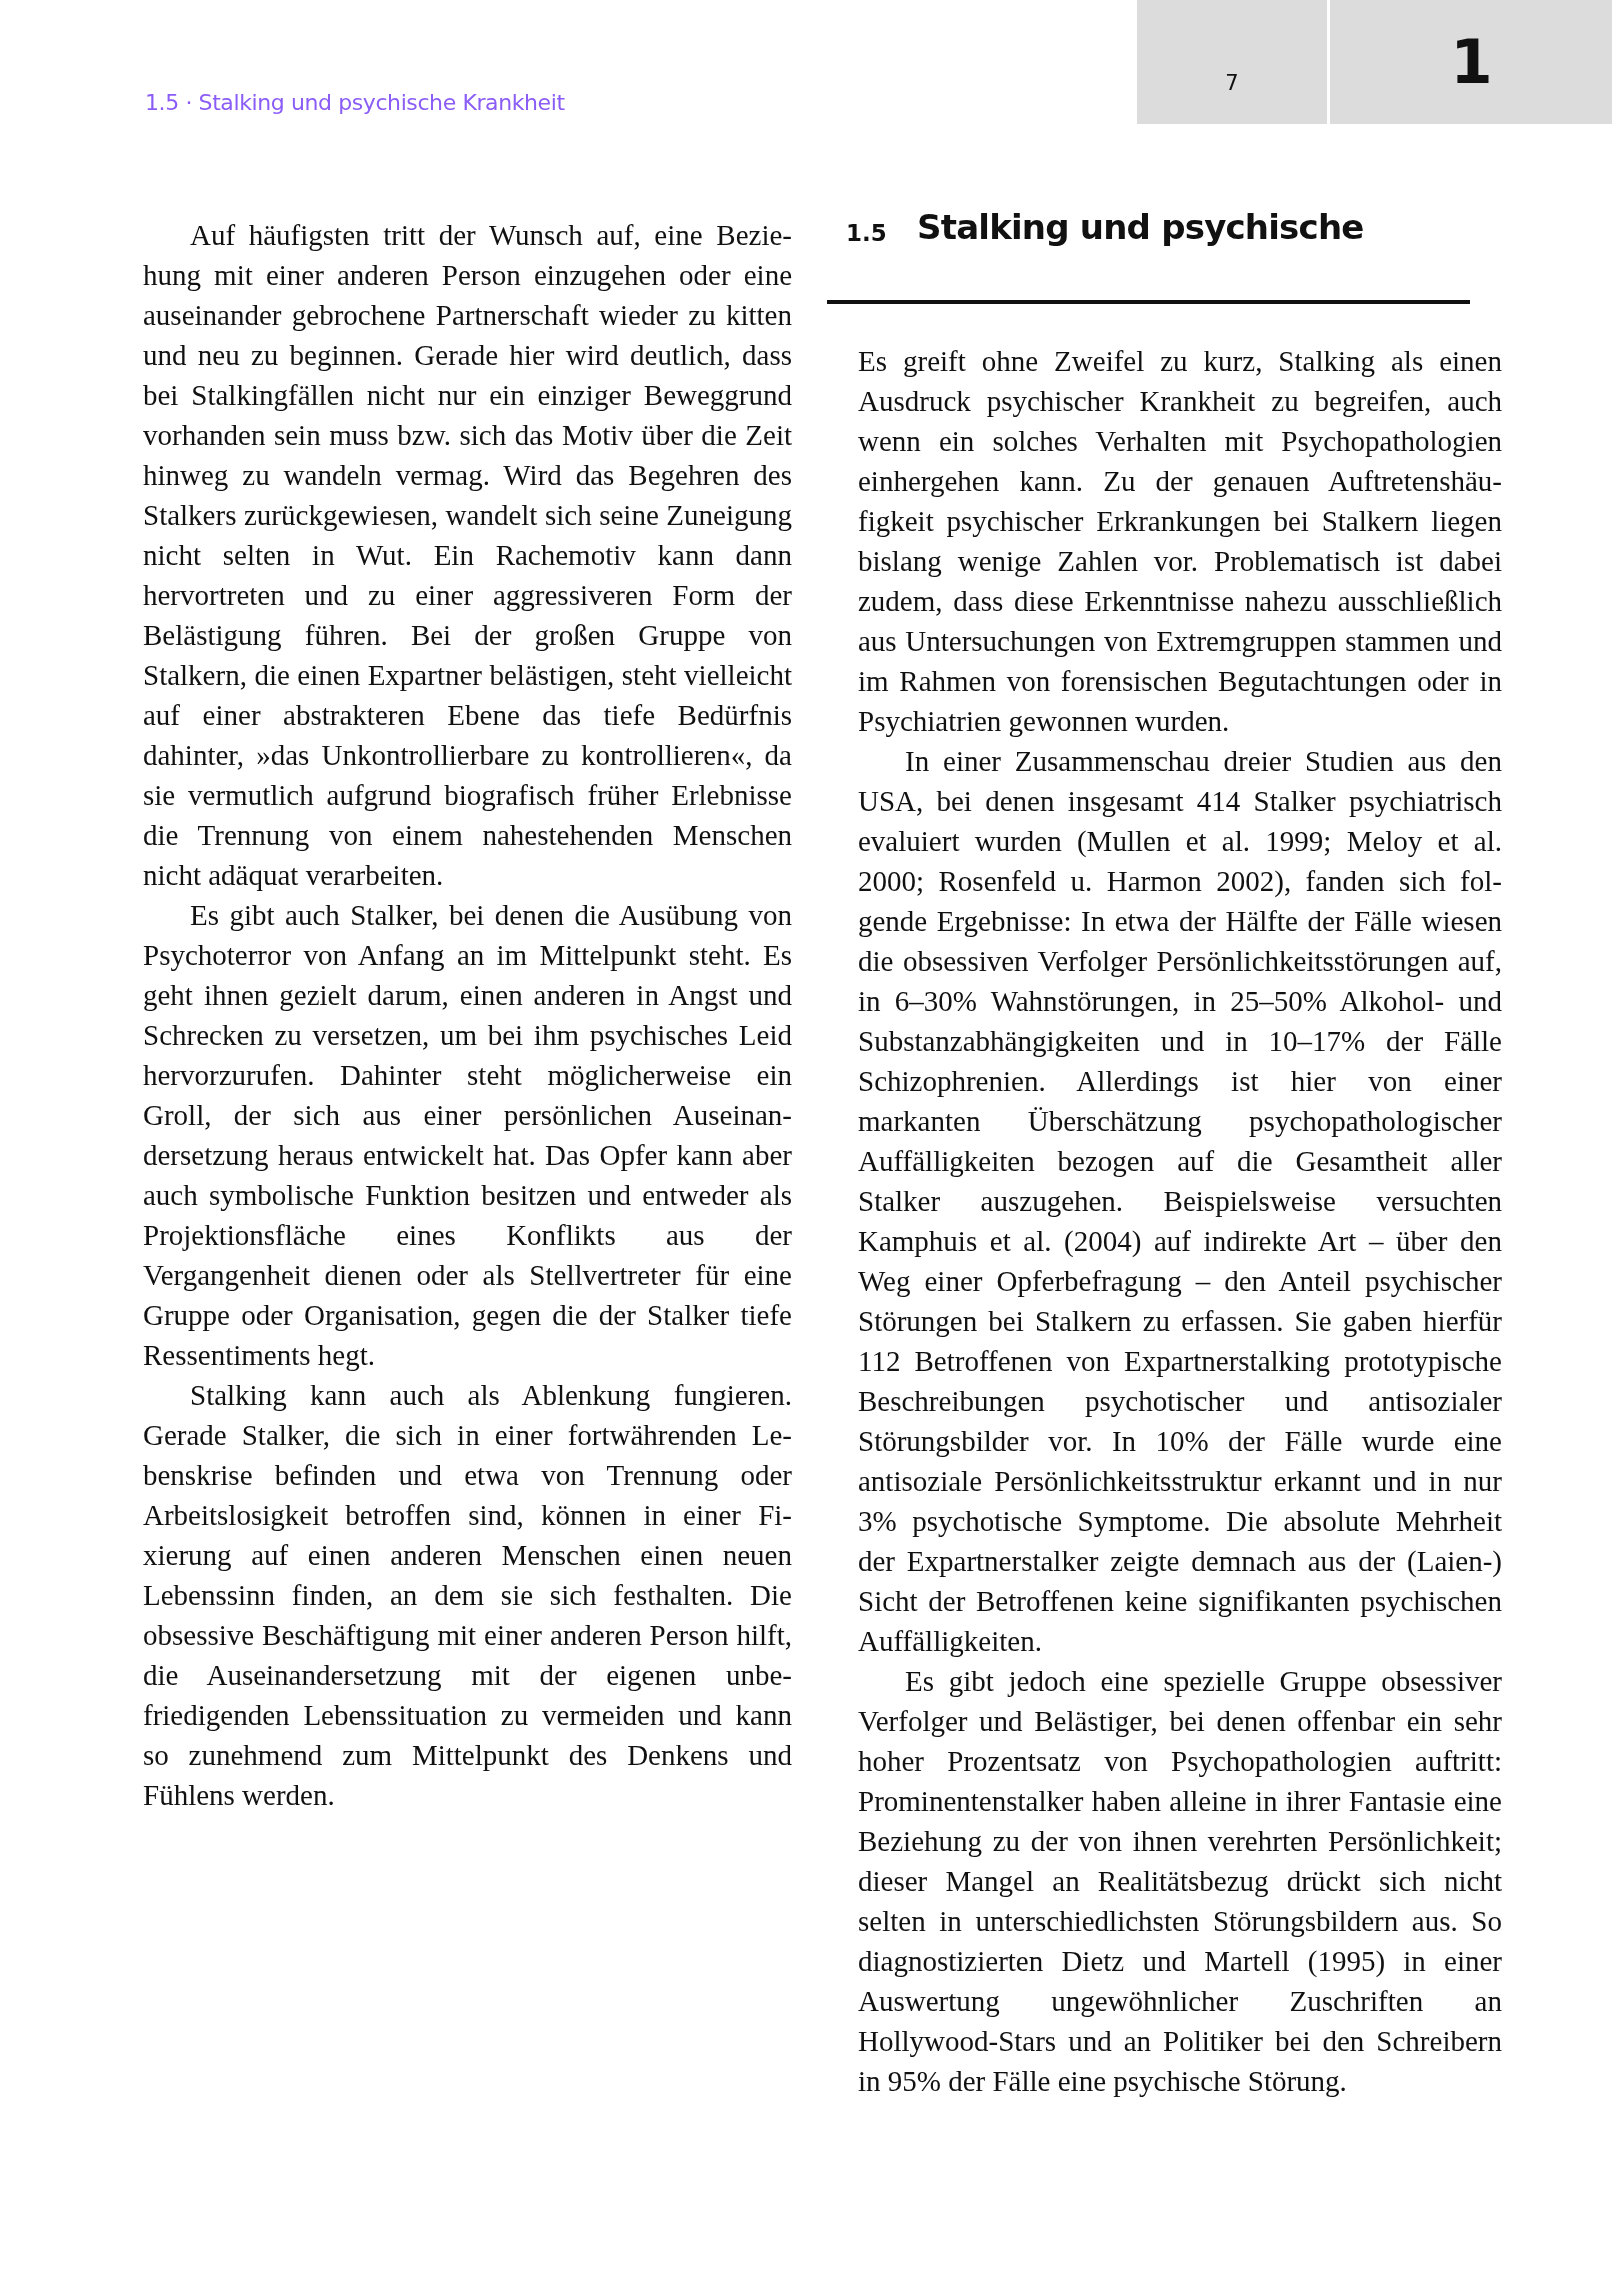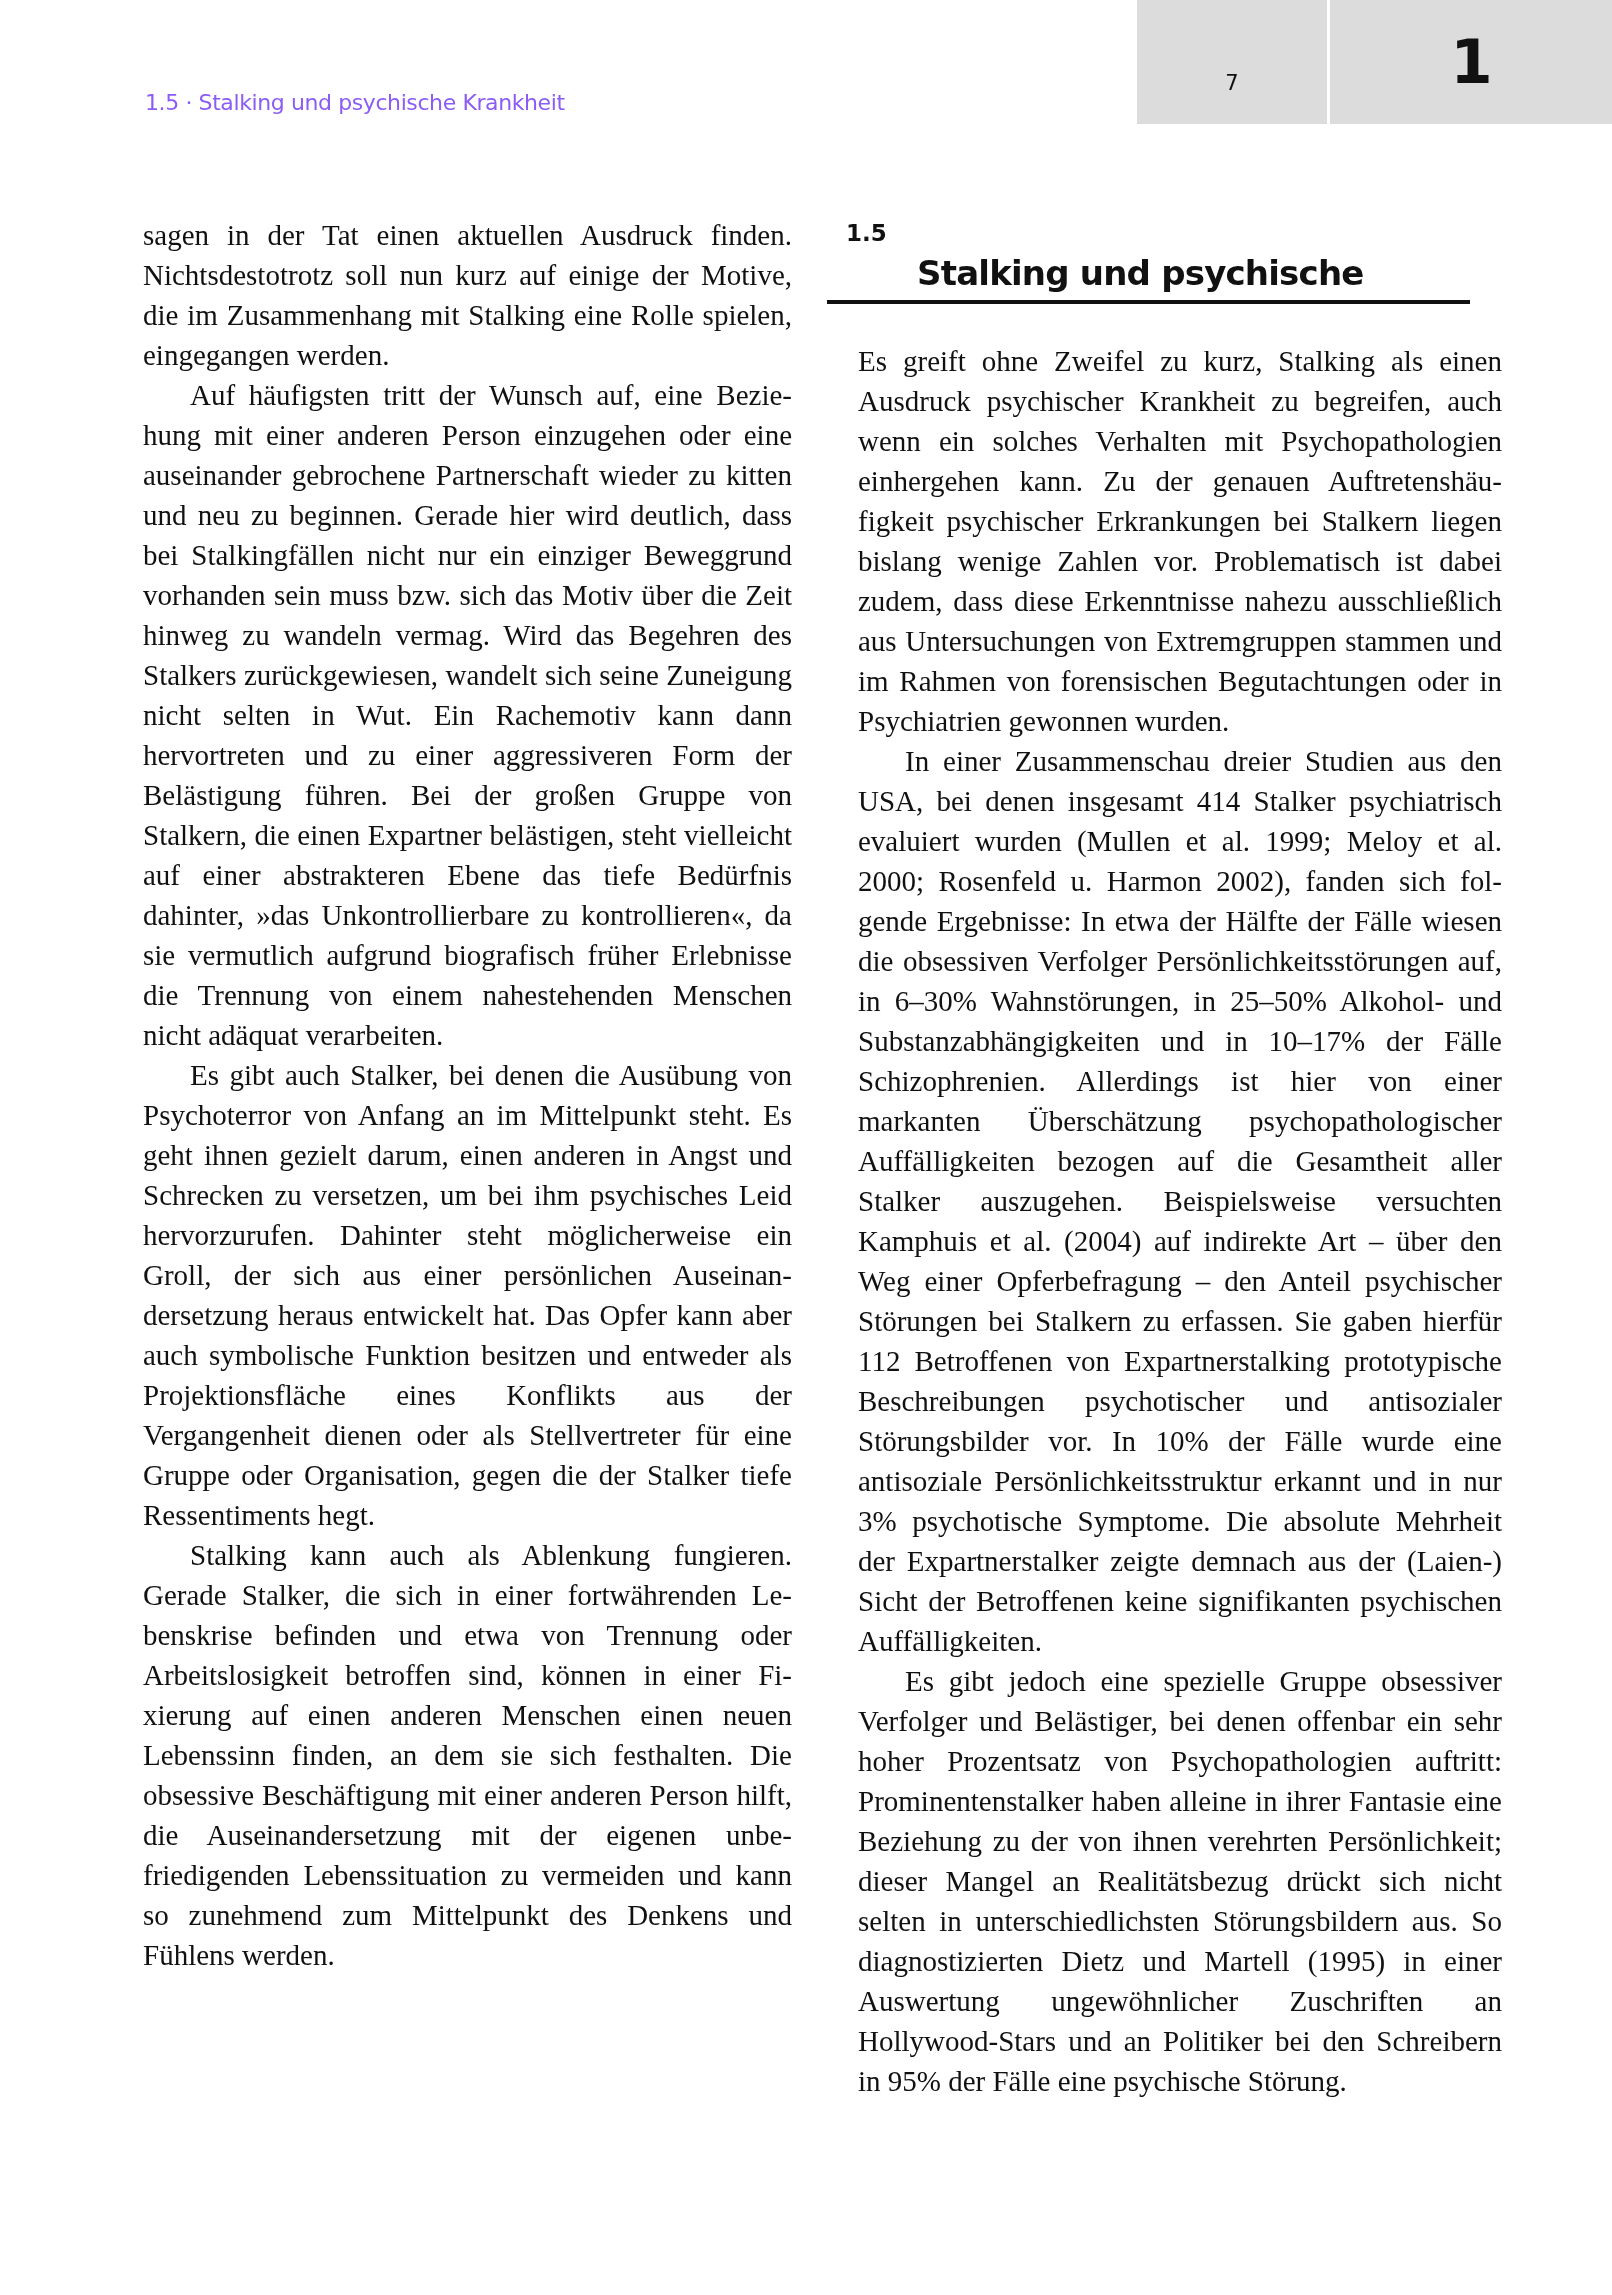--- a/index.html
+++ b/index.html
@@ -10,37 +10,36 @@
   .tab-chapter { left: 1330px; width: 283px; }
   .tab-page span { position: absolute; left: 0; right: 0; top: 71px; text-align: center; font-family: "DejaVu Sans", sans-serif; font-size: 21px; }
   .tab-chapter span { position: absolute; left: 0; right: 0; top: 30.5px; text-align: center; font-family: "DejaVu Sans", sans-serif; font-weight: bold; font-size: 61px; line-height: 1; }
   .col { position: absolute; top: 215px; width: 649px; font-family: "Liberation Serif", serif; font-size: 29px; line-height: 40px; text-align: justify; hyphens: manual; }
   .col-left { left: 143px; }
   .col-right { left: 858px; top: 341px; width: 644px; }
   .col p { margin: 0; }
   .col p.indent { text-indent: 47px; }
   .section-head { position: absolute; left: 827px; top: 207px; width: 643px; }
   .section-num { position: absolute; left: 0; top: 13px; font-family: "DejaVu Sans", sans-serif; font-weight: bold; font-size: 23px; margin-left: 19px; }
-  .section-title { position: absolute; left: 90px; top: 0; font-family: "DejaVu Sans", sans-serif; font-weight: bold; font-size: 34px; line-height: 40px; letter-spacing: -0.8px; margin-top: 46px; }
+  .section-title { position: absolute; left: 90px; top: 0; font-family: "DejaVu Sans", sans-serif; font-weight: bold; font-size: 34px; line-height: 40px; letter-spacing: -0.8px; }
   .section-rule { position: absolute; left: 827px; top: 300px; width: 643px; height: 4px; background: #111; }
 </style>
 </head>
 <body>
 
 <div class="running-head">1.5 · Stalking und psychische Krankheit</div>
 
 <div class="tab tab-page">
   <span>7</span>
 </div>
 <div class="tab tab-chapter">
   <span>1</span>
 </div>
 
 <div class="col col-left">
-  <p>sagen in der Tat einen aktuellen Ausdruck finden. Nichtsdestotrotz soll nun kurz auf einige der Motive, die im Zusammenhang mit Stalking eine Rolle spie­len, eingegangen werden.</p>
   <p class="indent">Auf häufigsten tritt der Wunsch auf, eine Bezie­hung mit einer anderen Person einzugehen oder eine auseinander gebrochene Partnerschaft wieder zu kitten und neu zu beginnen. Gerade hier wird deutlich, dass bei Stalkingfällen nicht nur ein einzi­ger Beweggrund vorhanden sein muss bzw. sich das Motiv über die Zeit hinweg zu wandeln vermag. Wird das Begehren des Stalkers zurückgewiesen, wandelt sich seine Zuneigung nicht selten in Wut. Ein Rachemotiv kann dann hervortreten und zu ei­ner aggressiveren Form der Belästigung führen. Bei der großen Gruppe von Stalkern, die einen Expart­ner belästigen, steht vielleicht auf einer abstrakteren Ebene das tiefe Bedürfnis dahinter, »das Unkontrol­lierbare zu kontrollieren«, da sie vermutlich auf­grund biografisch früher Erlebnisse die Trennung von einem nahestehenden Menschen nicht adäquat verarbeiten.</p>
   <p class="indent">Es gibt auch Stalker, bei denen die Ausübung von Psychoterror von Anfang an im Mittelpunkt steht. Es geht ihnen gezielt darum, einen anderen in Angst und Schrecken zu versetzen, um bei ihm psychisches Leid hervorzurufen. Dahinter steht möglicherweise ein Groll, der sich aus einer persönlichen Auseinan­dersetzung heraus entwickelt hat. Das Opfer kann aber auch symbolische Funktion besitzen und ent­weder als Projektionsfläche eines Konflikts aus der Vergangenheit dienen oder als Stellvertreter für eine Gruppe oder Organisation, gegen die der Stalker tie­fe Ressentiments hegt.</p>
   <p class="indent">Stalking kann auch als Ablenkung fungieren. Gerade Stalker, die sich in einer fortwährenden Le­benskrise befinden und etwa von Trennung oder Arbeitslosigkeit betroffen sind, können in einer Fi­xierung auf einen anderen Menschen einen neuen Lebenssinn finden, an dem sie sich festhalten. Die obsessive Beschäftigung mit einer anderen Person hilft, die Auseinandersetzung mit der eigenen unbe­friedigenden Lebenssituation zu vermeiden und kann so zunehmend zum Mittelpunkt des Denkens und Fühlens werden.</p>
 </div>
 
 <div class="section-head">
   <span class="section-num">1.5</span>
   <div class="section-title">
     <div>Stalking und psychische</div>
   </div>

